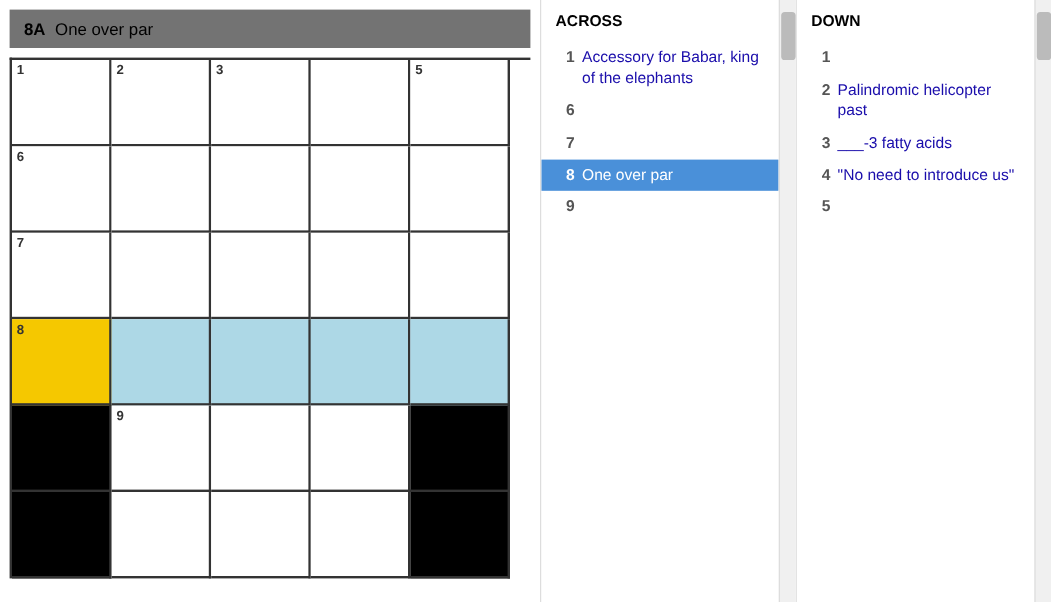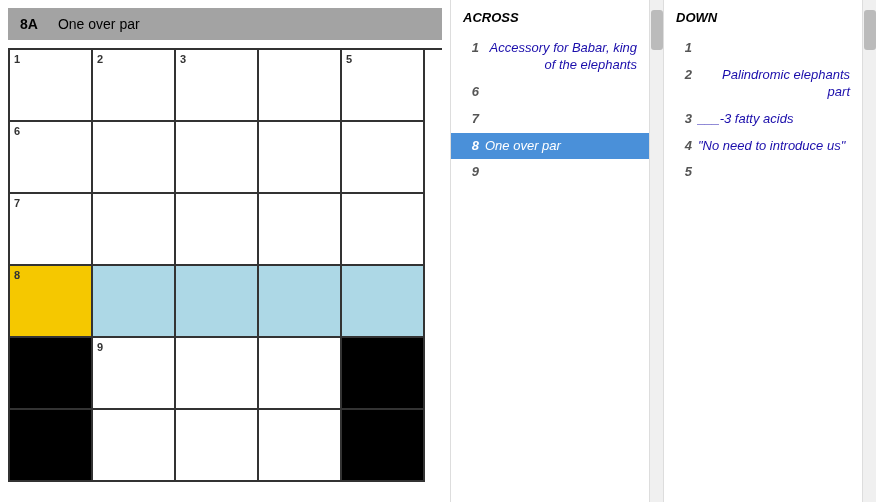--- a/index.html
+++ b/index.html
@@ -17,26 +17,26 @@
     
     .crossword-panel {
       width: 450px;
       min-width: 450px;
       display: flex;
       flex-direction: column;
       padding: 8px;
     }
 
     .clue-header {
-      background: #a3a3a3;
+      background: #737373;
       padding: 8px 12px;
       font-size: 14px;
       margin-bottom: 8px;
       display: flex;
-      gap: 20px;
+      gap: 8px;
     }
 
     .clue-header-number {
       font-weight: bold;
     }
 
     .grid-container {
       flex: 1;
     }
 
@@ -76,21 +76,20 @@
       color: #333;
     }
 
     
     .clues-panel {
       flex: 1;
       display: flex;
       flex-direction: row;
       border-left: 1px solid #ddd;
       overflow: hidden;
-      font-style: italic;
     }
 
     .clues-section {
       flex: 1;
       display: flex;
       flex-direction: column;
       overflow: hidden;
     }
 
     .clues-title {
@@ -126,21 +125,20 @@
     .clue-num {
       font-weight: bold;
       color: #555;
       min-width: 16px;
       text-align: right;
       flex-shrink: 0;
     }
 
     .clue-text {
       color: #1a0dab;
-      text-align: right;
     }
 
     .clue-item.active .clue-text {
       color: #fff;
     }
 
     .clues-divider {
       width: 1px;
       background: #ddd;
     }
@@ -253,21 +251,21 @@
   <div class="clues-divider"></div>
 
   <div class="clues-section">
     <div class="clues-title">DOWN</div>
     <div class="clues-list" id="down-list">
     <div class="clue-item">
           <span class="clue-num">1</span>
         </div>
         <div class="clue-item">
           <span class="clue-num">2</span>
-          <span class="clue-text">Palindromic elephants part</span>
+          <span class="clue-text">Palindromic helicopter past</span>
         </div>
         <div class="clue-item">
           <span class="clue-num">3</span>
           <span class="clue-text">___-3 fatty acids</span>
         </div>
         <div class="clue-item">
           <span class="clue-num">4</span>
           <span class="clue-text">"No need to introduce us"</span>
         </div>
         <div class="clue-item">

